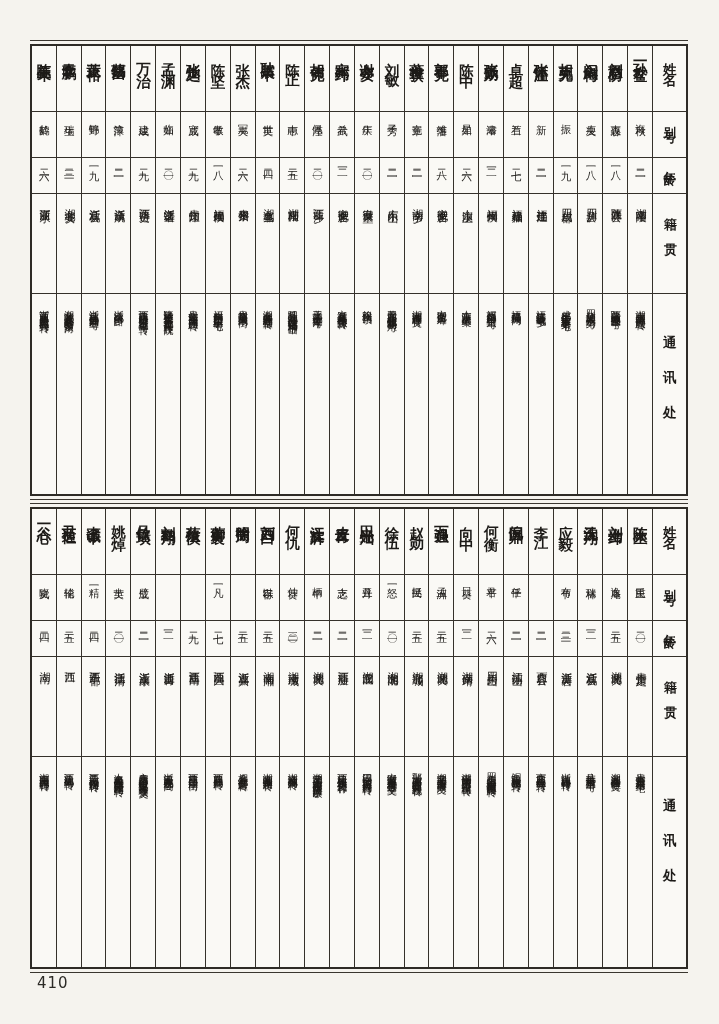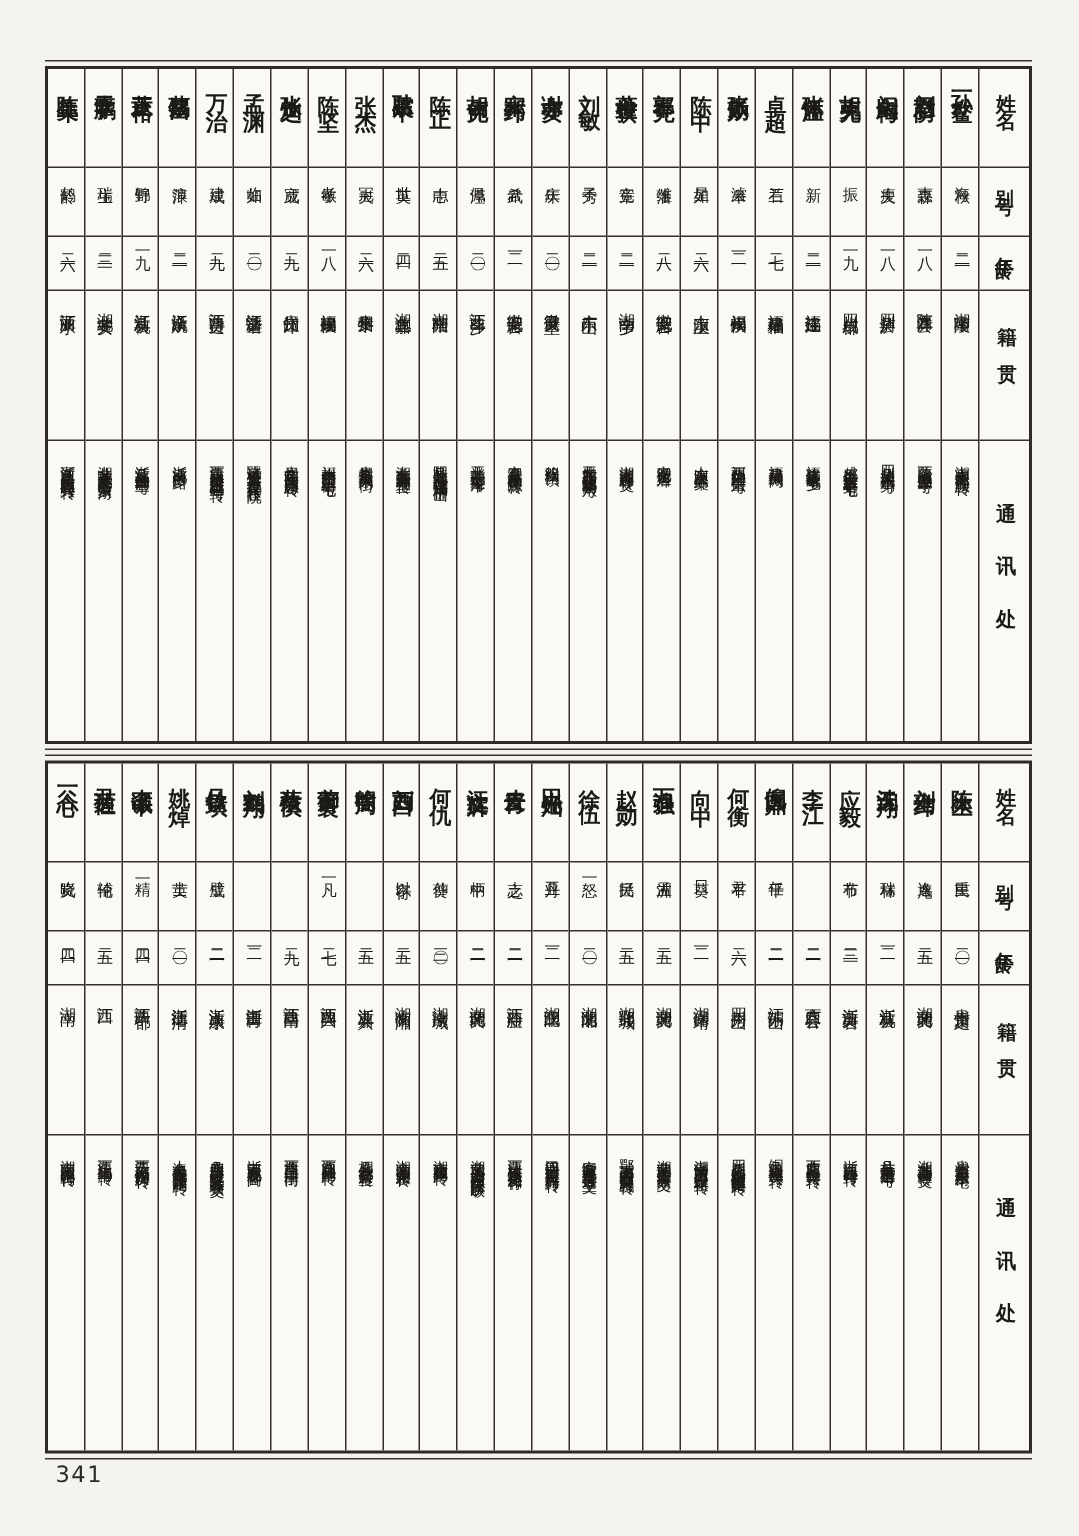--- a/index.html
+++ b/index.html
@@ -945,14 +945,14 @@
         </div>
         <div class="cell c-native">
           <span class="vtext nt">湖南</span>
         </div>
         <div class="cell c-addr">
           <span class="vtext ad">湖南耒阳城内谷祠转</span>
         </div>
       </div>
     </div>
 
-  <div class="pageno">341</div>
+  <div class="pageno">410</div>
 </div>
 
 </body></html>

